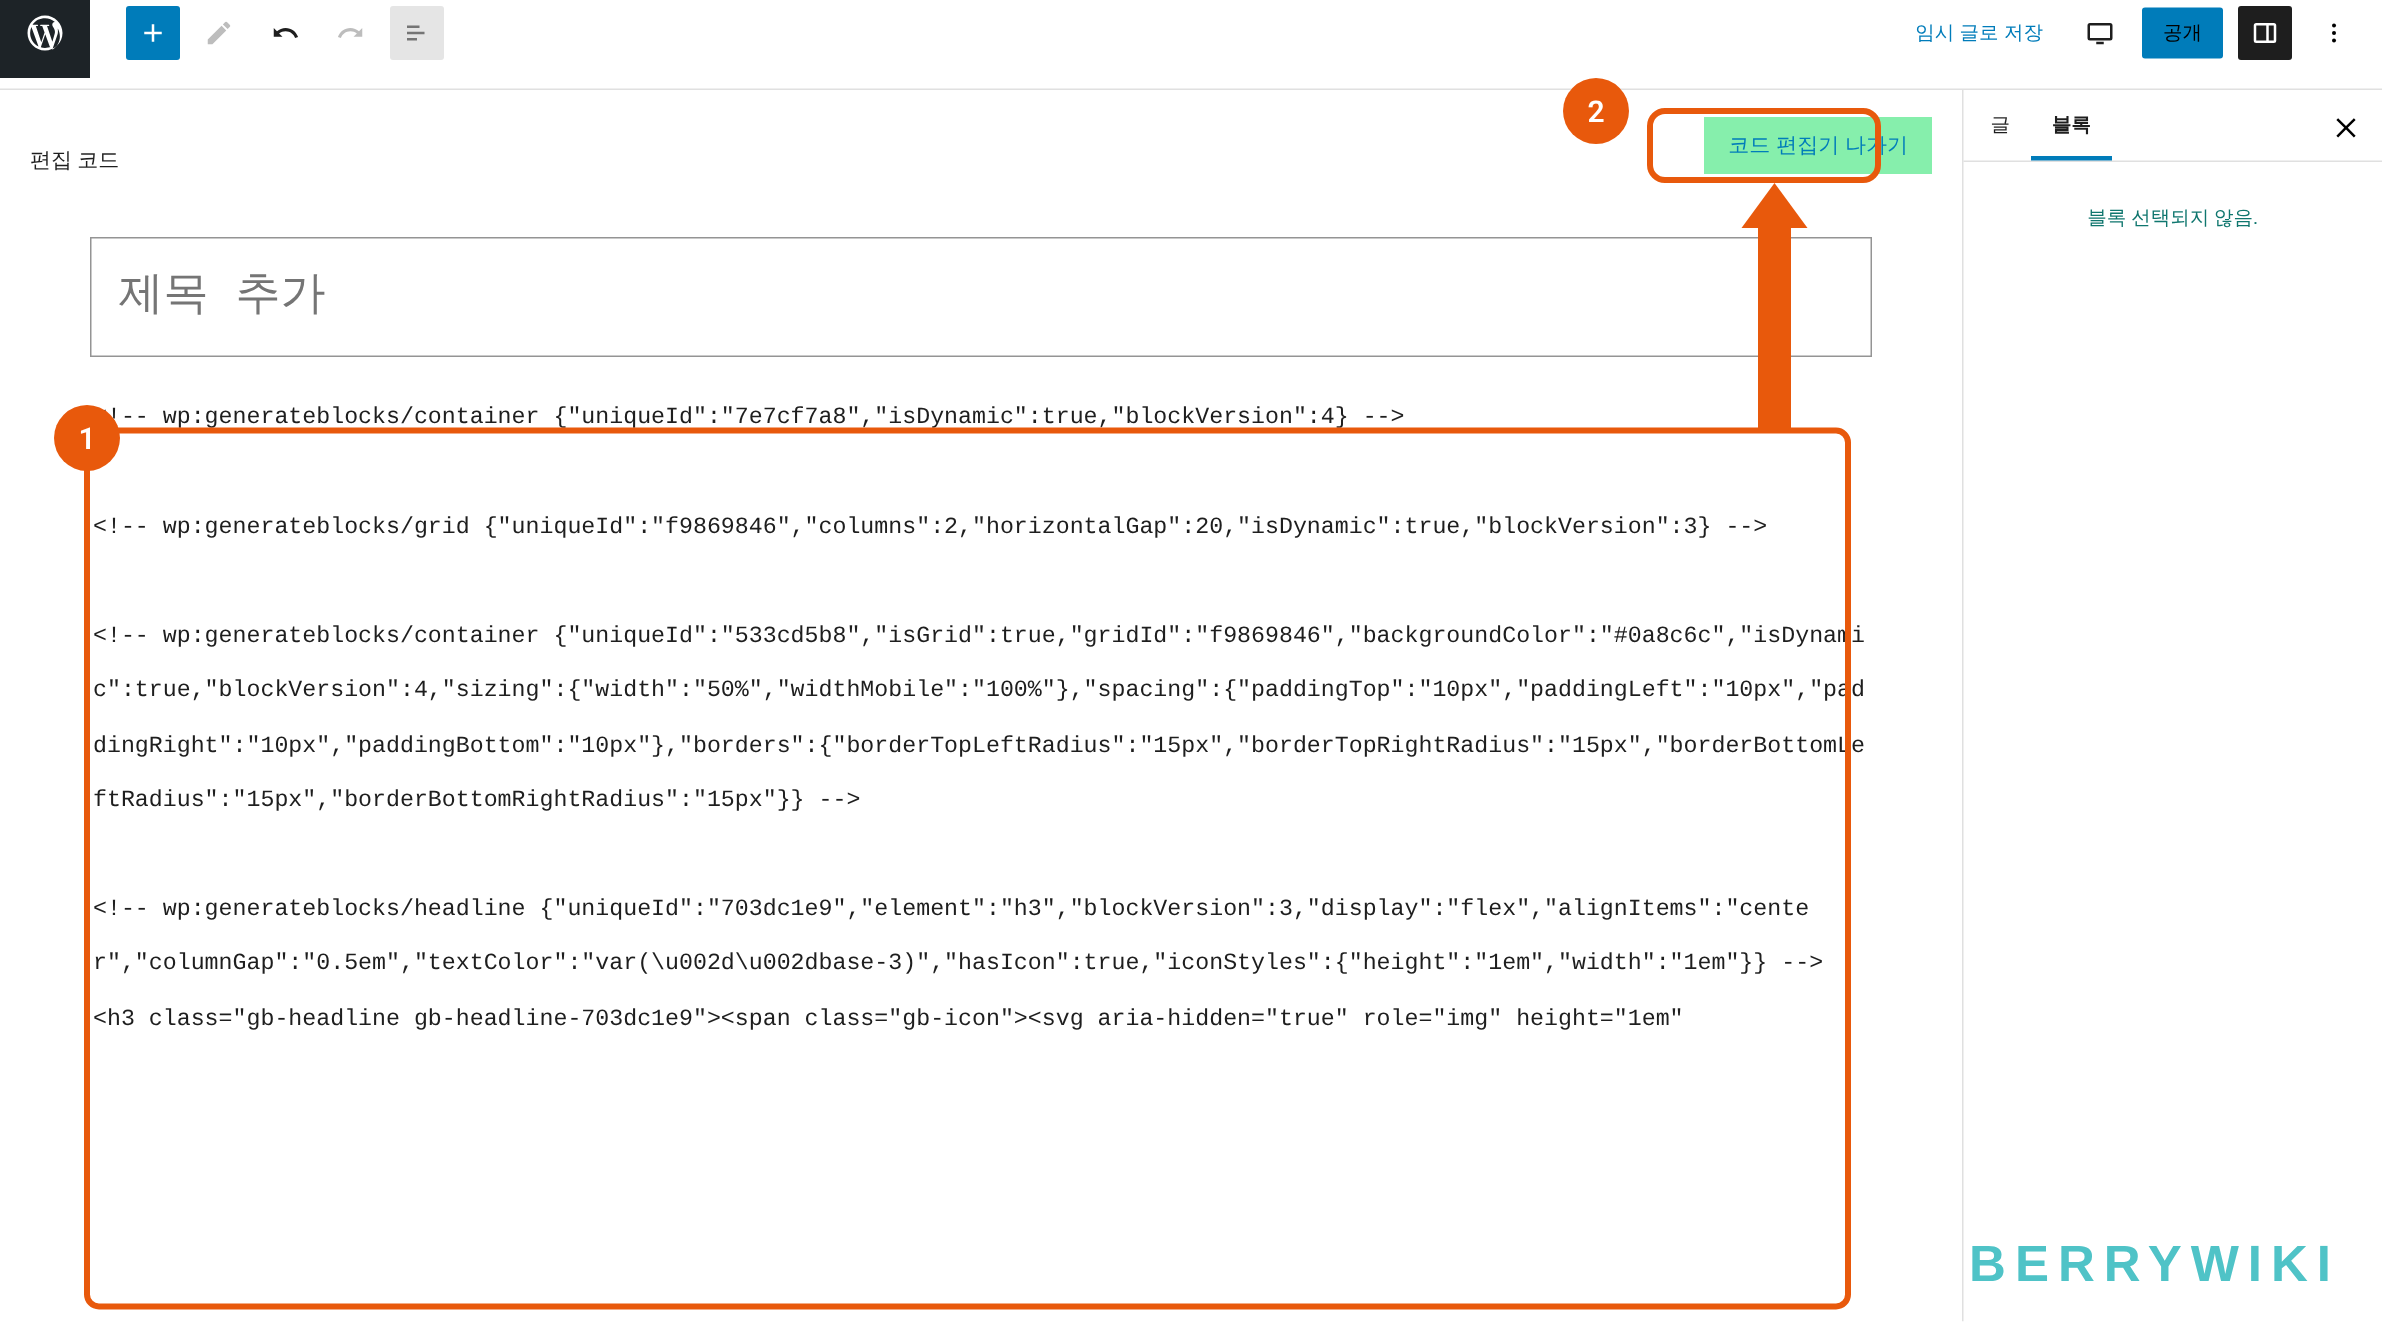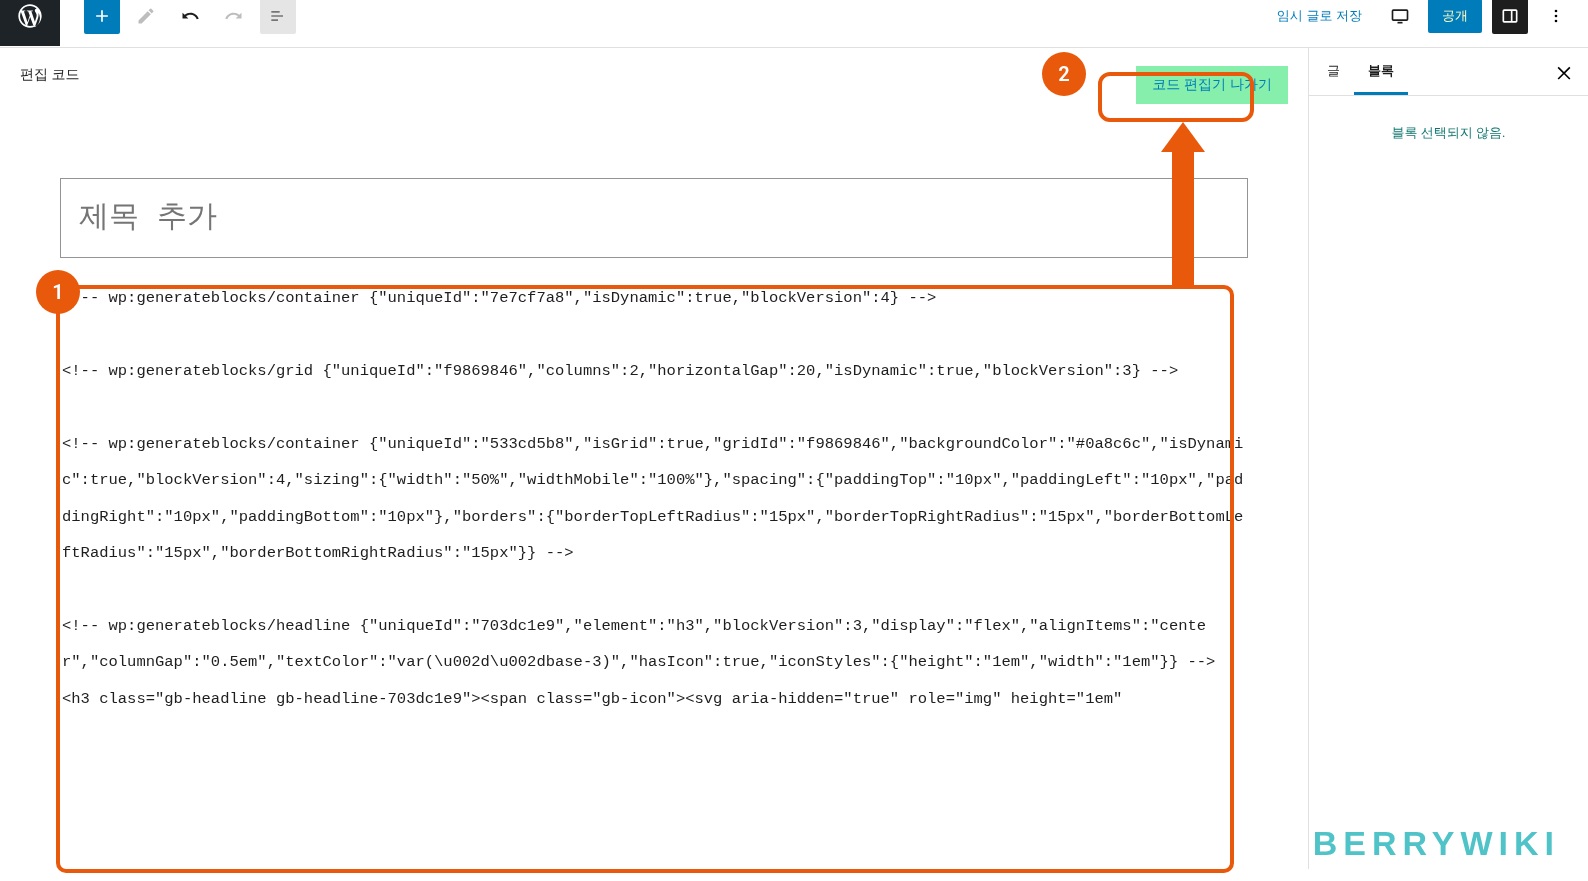--- a/index.html
+++ b/index.html
@@ -1,44 +1,44 @@
 <!DOCTYPE html>
 <html><head>
 <meta charset="utf-8">
 <style>
 * { margin: 0; padding: 0; box-sizing: border-box; }
 body { font-family: -apple-system, BlinkMacSystemFont, "Segoe UI", Roboto, sans-serif; font-size: 13px; color: #1e1e1e; background: #fff; width: 1588px; height: 881px; overflow: hidden; position: relative; }
 
 
-.topbar { height: 48px; border-bottom: 1px solid #e0e0e0; display: flex; align-items: center; padding: 0 8px 16px 0; background: #fff; }
+.topbar { height: 60px; border-bottom: 1px solid #e0e0e0; display: flex; align-items: center; padding: 0 8px 16px 0; background: #fff; }
 .wp-logo { width: 60px; height: 60px; background: #1d2327; display: flex; align-items: center; justify-content: center; color: #fff; }
 .wp-logo svg { width: 28px; height: 28px; }
 .toolbar-left { display: flex; align-items: center; gap: 8px; padding-left: 24px; }
 .btn-square { width: 36px; height: 36px; display: flex; align-items: center; justify-content: center; border: none; background: transparent; border-radius: 2px; cursor: pointer; color: #1e1e1e; }
 .btn-square.primary { background: #007cba; color: #fff; }
 .btn-square.dark { background: #1e1e1e; color: #fff; }
 .btn-square.muted { background: #e5e5e5; color: #757575; }
 .btn-square svg { width: 20px; height: 20px; }
 .toolbar-right { margin-left: auto; display: flex; align-items: center; gap: 10px; padding-right: 6px; }
 .link-btn { color: #007cba; background: none; border: none; cursor: pointer; font-size: 13px; padding: 8px 10px; }
-.publish-btn { background: #007cba; color: #fef9c3; border: none; padding: 8px 14px; border-radius: 2px; font-size: 13px; cursor: pointer; text-align: center; }
+.publish-btn { background: #007cba; color: #000000; border: none; padding: 8px 14px; border-radius: 2px; font-size: 13px; cursor: pointer; text-align: center; }
 .vert-dots { width: 36px; height: 36px; display:flex;align-items:center;justify-content:center;border:none;background:transparent;cursor:pointer;}
 
 
 .workspace { display: flex; height: calc(100% - 60px); }
 .editor-col { flex: 1; overflow: auto; position: relative; padding-bottom: 40px;}
 .sidebar { width: 280px; border-left: 1px solid #e0e0e0; background: #fff; display: flex; flex-direction: column; }
 
 
-.code-header { display: flex; align-items: flex-start; justify-content: space-between; padding: 18px 20px 6px 20px; }
+.code-header { display: flex; align-items: flex-end; justify-content: space-between; padding: 18px 20px 6px 20px; }
 .code-header-label { font-size: 14px; color: #1e1e1e; }
 .exit-code-btn { color: #007cba; background: #86efac; border: none; font-size: 14px; cursor: pointer; padding: 10px 16px; }
 
 
-.title-wrap { margin: 68px 60px 20px 60px; }
+.title-wrap { margin: 36px 60px 20px 60px; }
 .title-input { width: 100%; border: 1px solid #949494; font-family: "Courier New", monospace; font-size: 30px; padding: 22px 18px; color: #757575; outline: none; }
 .title-input::placeholder { color: #757575; }
 
 
 .code-wrap { margin: 20px 60px 0 60px; }
 .code-area { width: 100%; min-height: 520px; border: none; font-family: "Courier New", monospace; font-size: 15.5px; line-height: 2.35; word-break: break-all; resize: none; outline: none; color: #1e1e1e; padding: 2px; }
 
 
 .sidebar-tabs { display: flex; align-items: center; border-bottom: 1px solid #e0e0e0; height: 48px; padding: 0 4px; }
 .side-tab { padding: 14px 14px 12px; font-size: 13px; color: #1e1e1e; background: none; border: none; cursor: pointer; border-bottom: 3px solid transparent; }

